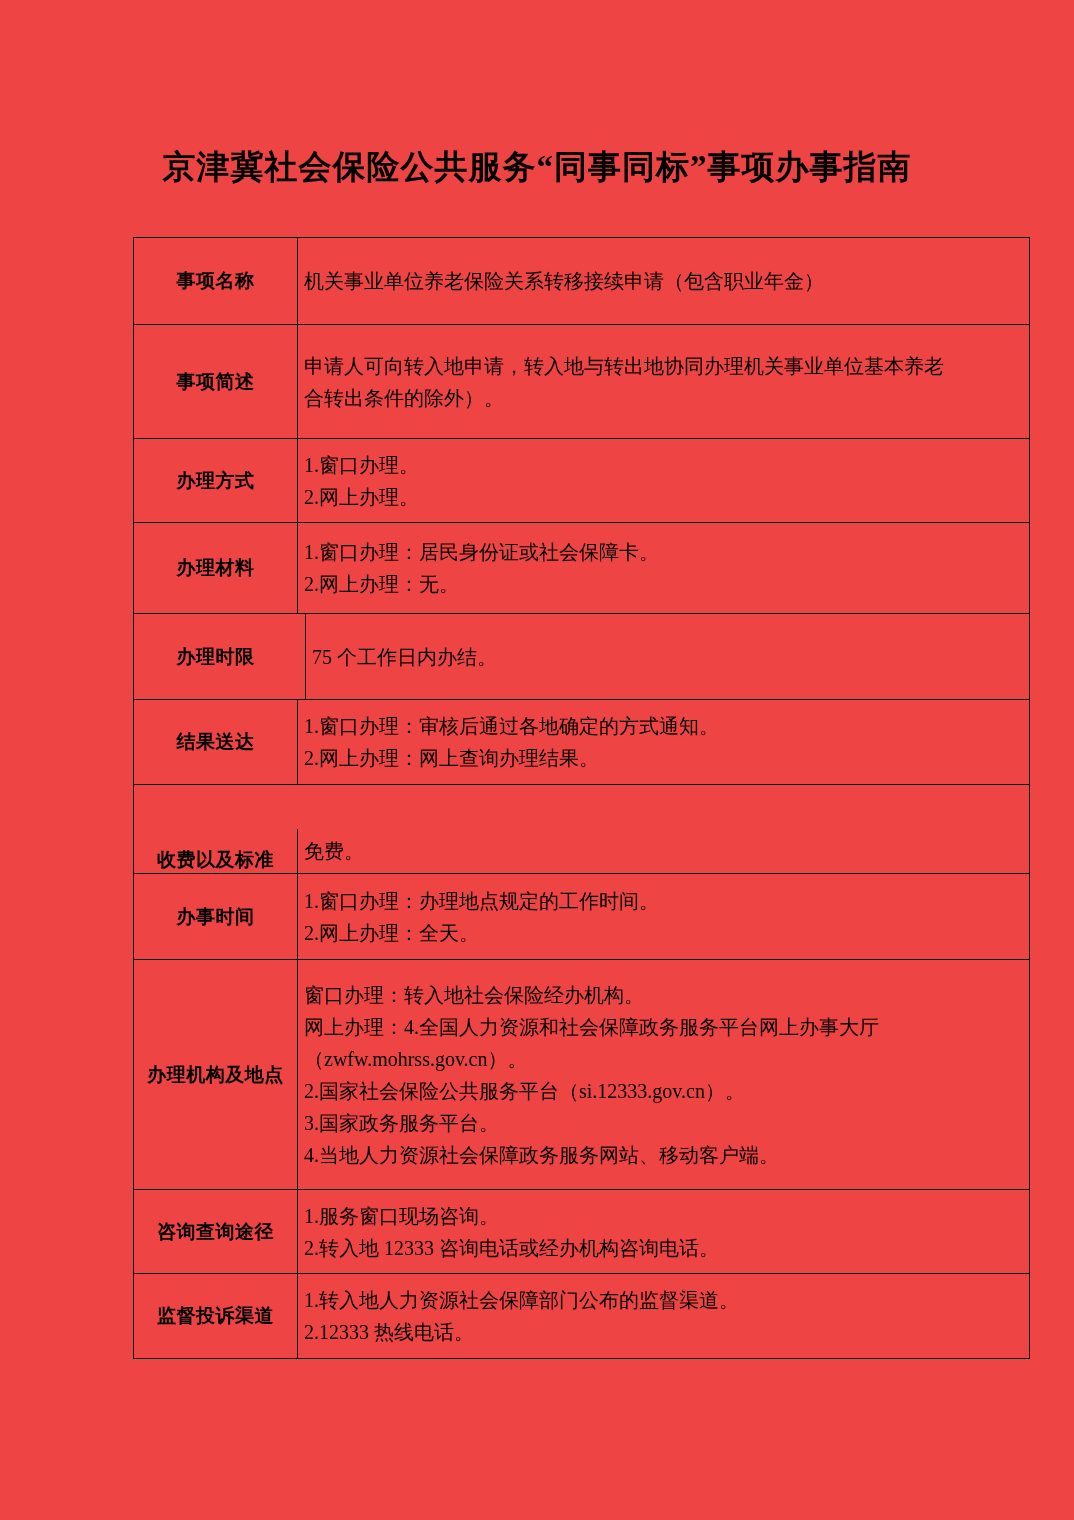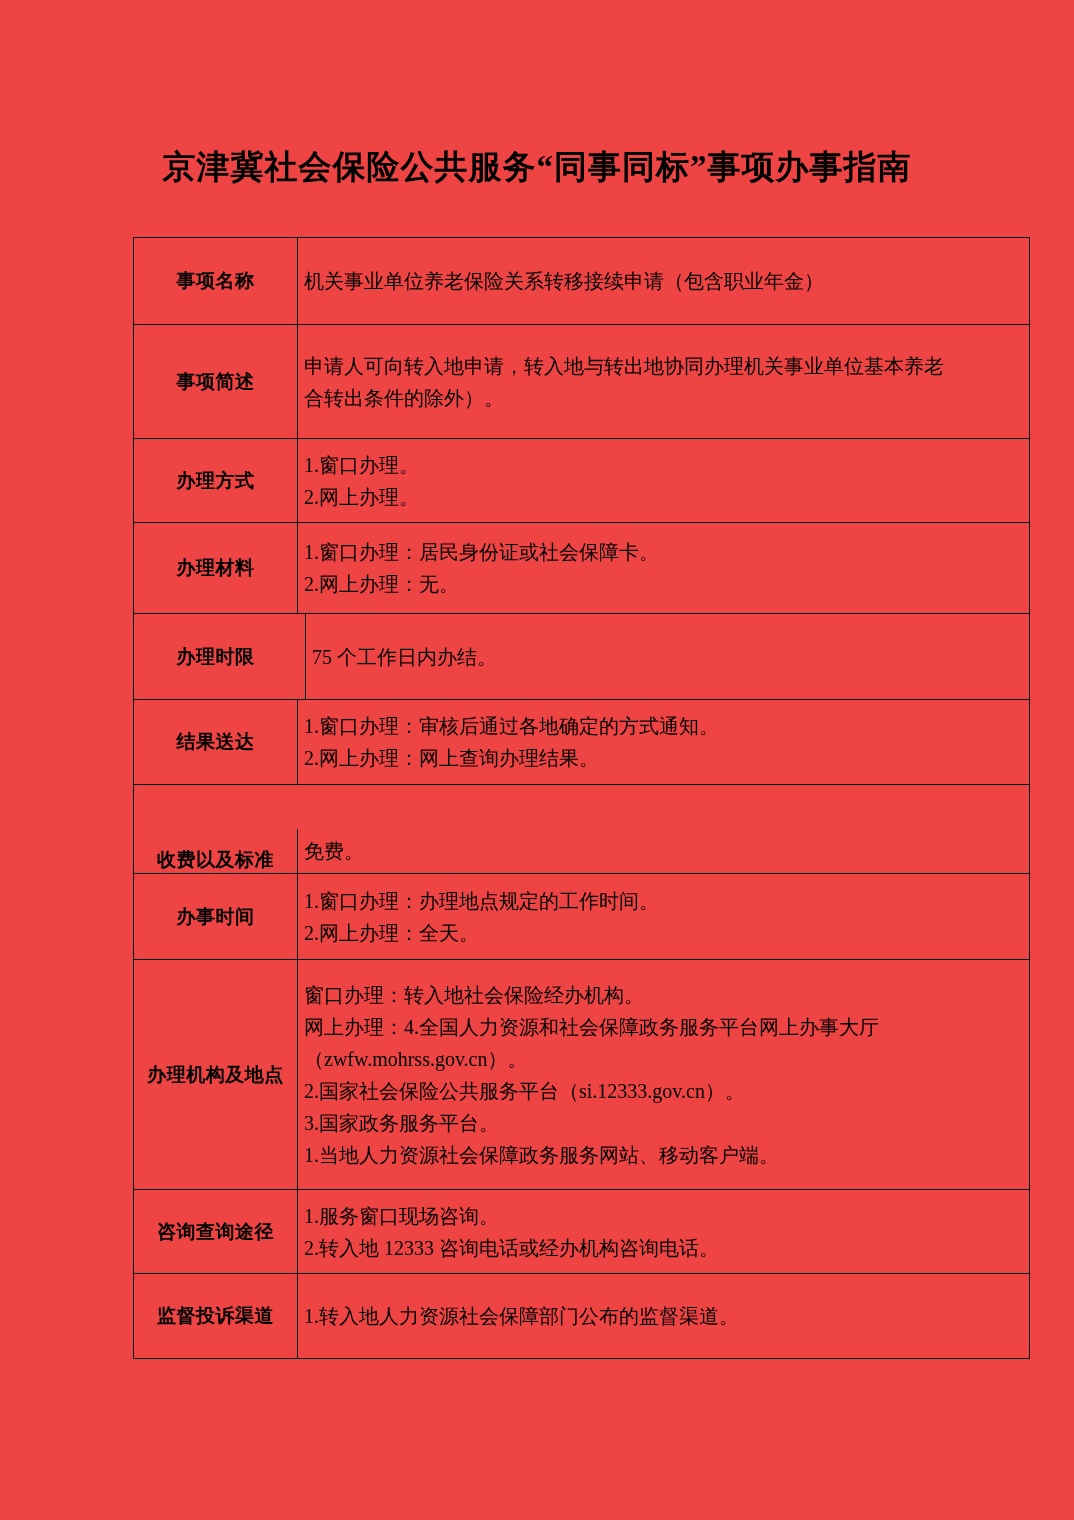--- a/index.html
+++ b/index.html
@@ -137,32 +137,33 @@
   </div>
 
   <div class="row" style="height: 230px;">
     <div class="label-cell">办理机构及地点</div>
     <div class="content-cell">
           <div class="content-line">窗口办理：转入地社会保险经办机构。</div>
           <div class="content-line">网上办理：4.全国人力资源和社会保障政务服务平台网上办事大厅</div>
           <div class="content-line">（zwfw.mohrss.gov.cn）。</div>
           <div class="content-line">2.国家社会保险公共服务平台（si.12333.gov.cn）。</div>
           <div class="content-line">3.国家政务服务平台。</div>
-          <div class="content-line">1.当地人力资源社会保障政务服务网站、移动客户端。</div>
+          <div class="content-line">4.当地人力资源社会保障政务服务网站、移动客户端。</div>
         </div>
   </div>
 
   <div class="row" style="height: 84px;">
     <div class="label-cell">咨询查询途径</div>
     <div class="content-cell">
           <div class="content-line">1.服务窗口现场咨询。</div>
           <div class="content-line">2.转入地 12333 咨询电话或经办机构咨询电话。</div>
         </div>
   </div>
 
   <div class="row" style="height: 85px;">
     <div class="label-cell">监督投诉渠道</div>
     <div class="content-cell">
           <div class="content-line">1.转入地人力资源社会保障部门公布的监督渠道。</div>
+          <div class="content-line">2.12333 热线电话。</div>
         </div>
   </div>
 </div>
 </div>
 
 </body></html>

